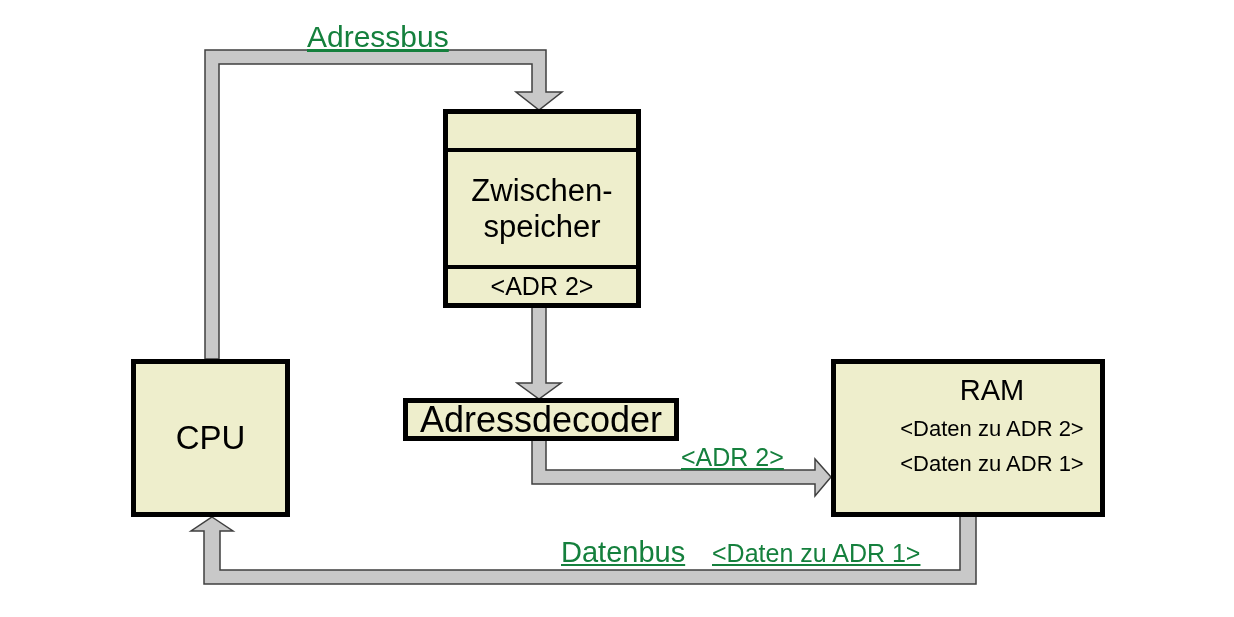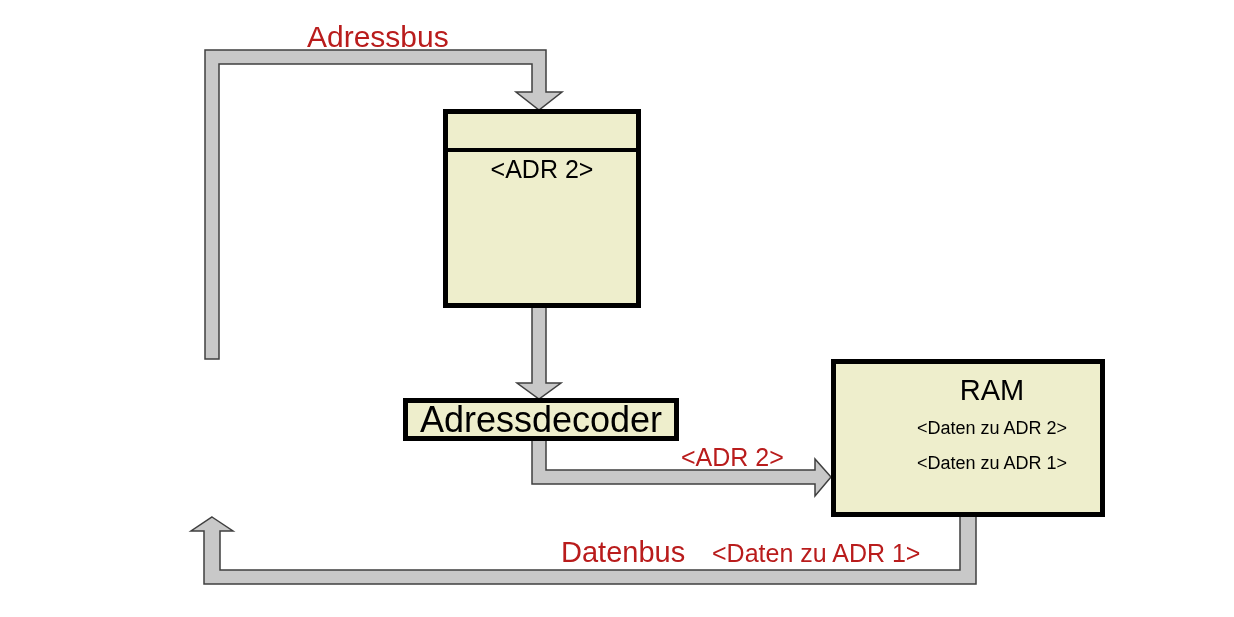--- a/index.html
+++ b/index.html
@@ -27,22 +27,23 @@
   }
   .node {
     position: absolute;
     box-sizing: border-box;
     background: #eeeecc;
     border: 5px solid #000000;
     color: #000000;
   }
   .free-label {
     position: absolute;
-    color: #b91c1c;
+    color: #15803d;
     white-space: nowrap;
+    text-decoration: underline;
   }
   
   #cpu {
     left: 131px; top: 359px;
     width: 159px; height: 158px;
     display: flex; align-items: center; justify-content: center;
     font-size: 33px;
   }
   
   #buffer {
@@ -80,21 +81,21 @@
     width: 274px; height: 158px;
     display: flex; flex-direction: column;
     align-items: center;
     padding-left: 48px;
   }
   #ram .ram-title {
     font-size: 29px;
     margin-top: 10px;
   }
   #ram .ram-row {
-    font-size: 18px;
+    font-size: 22px;
     margin-top: 8px;
     line-height: 27px;
   }
   
   #label-adressbus   { left: 307px; top: 20px;  font-size: 30px; }
   #label-datenbus    { left: 513px; top: 536px; font-size: 29px; margin-left: 48px; }
   #label-bus-adr2    { left: 681px; top: 443px; font-size: 25px; }
   #label-bus-daten1  { left: 712px; top: 539px; font-size: 25px; }
 </style>
 </head>
@@ -106,23 +107,30 @@
 
     <polygon points="205,359 205,50 546,50 546,92 562,92 539,110 516,92 532,92 532,64 219,64 219,359" fill="#c8c8c8" stroke="#3f3f3f"></polygon>
 
     <polygon points="532,307 532,383 517,383 539,399 561,383 546,383 546,307" fill="#c8c8c8" stroke="#3f3f3f"></polygon>
 
     <polygon points="532,440 532,484 815,484 815,496 831,477 815,459 815,470 546,470 546,440" fill="#c8c8c8" stroke="#3f3f3f"></polygon>
 
     <polygon points="212,517 233,531 220,531 220,570 960,570 960,515 976,515 976,584 204,584 204,531 191,531" fill="#c8c8c8" stroke="#3f3f3f"></polygon>
   </svg>
 
+  <div id="cpu" class="node">
+    <span>CPU</span>
+  </div>
 
   <div id="buffer" class="node">
     <div class="sec-top"></div>
+    <div class="sec-mid">
+      <span>Zwischen-</span>
+      <span>speicher</span>
+    </div>
     <div class="sec-bottom">
       <span>&lt;ADR 2&gt;</span>
     </div>
   </div>
 
   <div id="decoder" class="node">
     <span>Adressdecoder</span>
   </div>
 
   <div id="ram" class="node">

